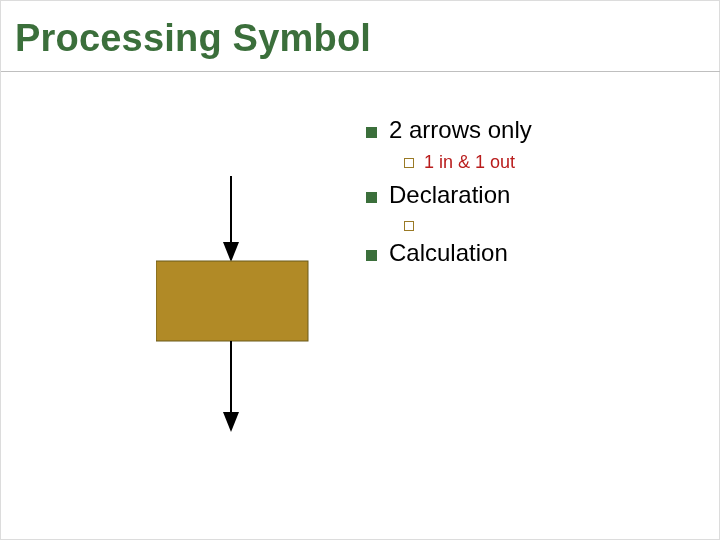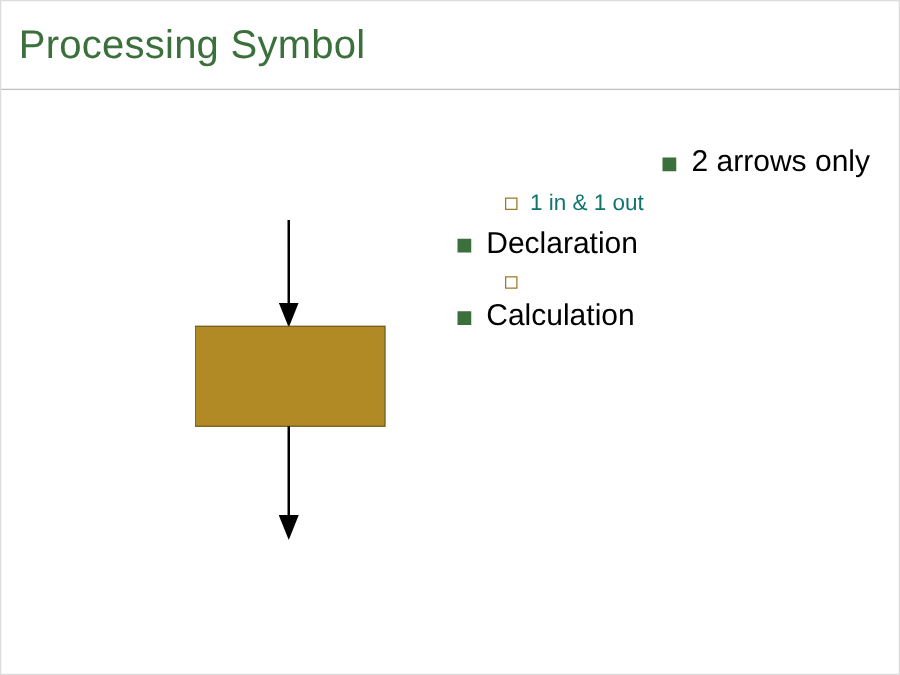--- a/index.html
+++ b/index.html
@@ -7,23 +7,23 @@
   .slide {
     width: 720px;
     height: 540px;
     position: relative;
     border: 1px solid #dcdcdc;
   }
   .title {
     position: absolute;
     left: 14px;
     top: 16px;
-    font-size: 32px;
+    font-size: 38px;
     color: #3b6f3b;
-    font-weight: 400;
+    font-weight: 700;
     letter-spacing: 0.2px;
     text-align: right;
   }
   .title-underline {
     position: absolute;
     left: 0;
     top: 70px;
     width: 720px;
     height: 1px;
     background: #bfbfbf;
@@ -42,21 +42,21 @@
     top: 115px;
     width: 330px;
     color: #000;
   }
   .content ul { list-style: none; }
   .l1 {
     display: flex;
     align-items: baseline;
     gap: 12px;
   }
-  .l1:first-child { margin-top: 0; justify-content: flex-end; }
+  .l1:first-child { margin-top: 0; }
   .sq {
     width: 11px;
     height: 11px;
     background: #3b6f3b;
     flex: 0 0 auto;
     margin-top: 7px;
   }
   .l1-text {
     font-size: 24px;
     color: #000;
@@ -72,21 +72,21 @@
   .osq {
     width: 10px;
     height: 10px;
     border: 1.5px solid #9a7a26;
     background: transparent;
     flex: 0 0 auto;
     margin-top: 4px;
   }
   .l2-text {
     font-size: 18px;
-    color: #0f766e;
+    color: #b91c1c;
   }
 </style>
 </head>
 <body>
 
 <div class="slide">
 
   <div class="title">Processing Symbol</div>
   <div class="title-underline"></div>
 

